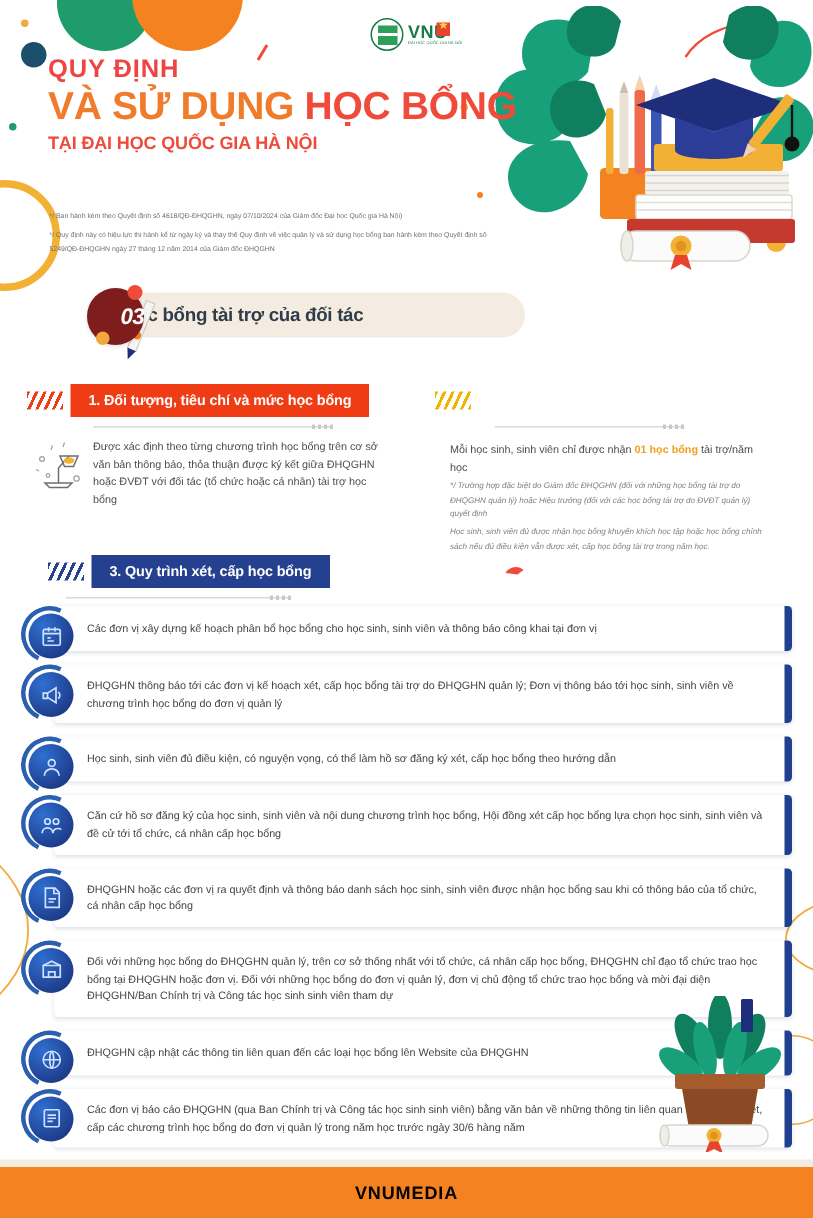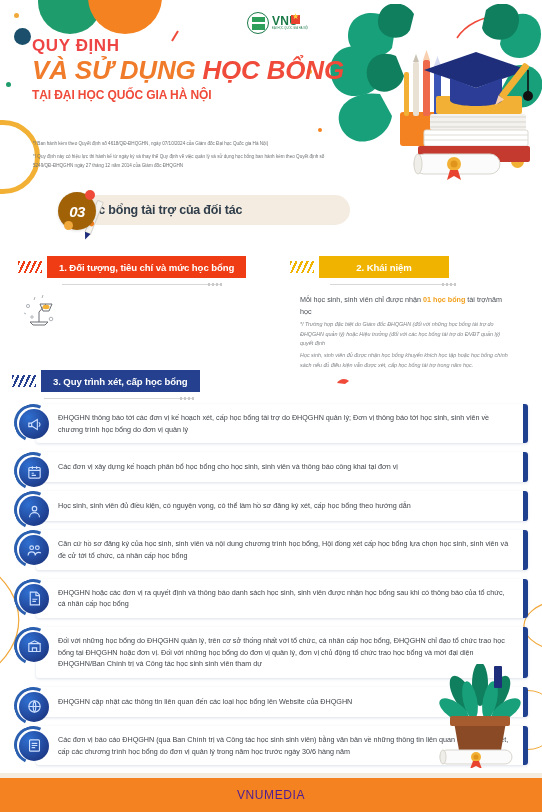--- a/index.html
+++ b/index.html
@@ -24,36 +24,36 @@
   .logo-mark:after { content:""; position:absolute; left:4px; top:9px; width:13px; height:2px; background:#fff; }
   .logo-txt { display:flex; flex-direction:column; justify-content:center; }
   .logo-vnu { font-size: 12px; font-weight: 800; color: #1a7a47; letter-spacing: .3px; line-height: 1; }
   .logo-sub { font-size: 2.6px; color: #1a7a47; line-height: 1.5; letter-spacing: .1px; white-space: nowrap; }
   .logo-star { position:absolute; left:44px; top:5px; width:9px; height:9px; background:#e8432f; }
   .logo-star:after{ content:"★"; position:absolute; left:1px; top:-2px; font-size:8px; color:#ffd23f; line-height:1; }
 
   .title-block { position: absolute; left: 32px; top: 36px; width: 330px; }
   .t-quy { font-size: 17px; font-weight: 800; color: #ef4444; letter-spacing: .6px; line-height: 1.15; }
   .t-l2 { font-size: 26px; font-weight: 800; color: #1f9c6b; letter-spacing: -.2px; line-height: 1.12; margin-top: 1px; }
-  .t-l3 { font-size: 26px; font-weight: 800; letter-spacing: -.2px; line-height: 1.12; font-style: italic; }
+  .t-l3 { font-size: 26px; font-weight: 800; letter-spacing: -.2px; line-height: 1.12; }
   .t-l3 .org { color: #f07c2b; }
   .t-l3 .red { color: #ef4a3a; }
   .t-l4 { font-size: 12px; font-weight: 700; color: #ef4a3a; letter-spacing: -.1px; line-height: 1.2; margin-top: 3px; }
 
   .fineprint { position: absolute; left: 33px; top: 140px; width: 310px; }
   .fineprint p { font-size: 4.6px; color: #6e7073; line-height: 1.85; margin-bottom: 5px; }
 
   
   .hero-art { position: absolute; right: -6px; top: 4px; width: 230px; height: 190px; }
 
   
   .pill-row { position: absolute; left: 52px; top: 192px; width: 300px; height: 38px; }
   .pill { position: absolute; left: 30px; top: 3px; width: 268px; height: 30px; background: #f4ece1; border-radius: 16px; display: flex; align-items: center; }
   .pill-label { font-size: 12.5px; font-weight: 700; color: #2f3d4a; letter-spacing: -.2px; }
-  .badge03 { position: absolute; left: 6px; top: 0px; width: 38px; height: 38px; border-radius: 50%; background: #a16207; display: flex; align-items: center; justify-content: center; box-shadow: 0 1px 3px rgba(0,0,0,.12); }
+  .badge03 { position: absolute; left: 6px; top: 0px; width: 38px; height: 38px; border-radius: 50%; background: #7f1d1d; display: flex; align-items: center; justify-content: flex-end; box-shadow: 0 1px 3px rgba(0,0,0,.12); }
   .badge03 span { font-size: 15px; font-weight: 800; color: #fff; font-style: italic; letter-spacing: -.5px; }
   .badge-dot-r { position: absolute; left: 33px; top: -2px; width: 10px; height: 10px; border-radius: 50%; background: #ef4a3a; }
   .badge-dot-y { position: absolute; left: 12px; top: 29px; width: 9px; height: 9px; border-radius: 50%; background: #f2a93b; }
   .pencil { position: absolute; left: 36px; top: 6px; width: 10px; height: 44px; transform: rotate(22deg); }
 
   
   .hdr { position: absolute; height: 18px; display: flex; align-items: center; }
   .hatch { width: 24px; height: 12px; margin-right: 5px;
     background: repeating-linear-gradient(115deg, currentColor 0 2px, transparent 2px 5px); }
   .hdr-bar { height: 22px; display: flex; align-items: center; justify-content: center; padding: 0 12px; }
@@ -76,21 +76,21 @@
   .pico .inner { position: absolute; left: 5px; top: 5px; width: 30px; height: 30px; border-radius: 50%;
     background: radial-gradient(circle at 32% 28%, #2f6fd0 0%, #1f3f8f 70%, #17306e 100%); display: flex; align-items: center; justify-content: center; }
   .pico .inner svg { width: 17px; height: 17px; }
   .pbody { margin-left: 22px; flex: 1; background: #fff; border-radius: 3px; padding: 8px 14px 8px 22px;
     box-shadow: 0 1px 3px rgba(40,60,110,.16); position: relative; min-height: 30px; display: flex; align-items: center; }
   .pbody:after { content:""; position: absolute; right: 0; top: 0; bottom: 0; width: 5px; background: #1f3f8f; border-radius: 0 3px 3px 0; }
   .pbody p { font-size: 7.2px; color: #40454b; line-height: 1.62; }
 
   
   .footer { position: absolute; left: 0; bottom: 0; width: 542px; height: 34px; background: #f58220; display: flex; align-items: center; justify-content: center; }
-  .footer span { font-size: 12px; font-weight: 400; color: #4c1d95; letter-spacing: .6px; }
+  .footer span { font-size: 12px; font-weight: 700; color: #000000; letter-spacing: .6px; }
   .foot-strip { position: absolute; left: 0; bottom: 34px; width: 542px; height: 5px; background: #f4ece1; }
 
   .plant { position: absolute; right: 14px; bottom: 44px; width: 96px; height: 104px; }
 </style>
 </head>
 <body>
 
 <div class="page">
 
   <div class="deco circ" style="left:38px;top:-30px;width:64px;height:64px;background:#1f9c6b;"></div>
@@ -245,78 +245,76 @@
       <path d="M17 30 L17 20" stroke="#6b6f74" stroke-width="1" fill="none"></path>
       <path d="M17 20 L24 12" stroke="#6b6f74" stroke-width="1" fill="none"></path>
       <path d="M18 12 L30 12 L27 19 L21 19 Z" fill="none" stroke="#6b6f74" stroke-width="1"></path>
       <ellipse cx="24" cy="15" rx="3.5" ry="2.2" fill="#f2b134"></ellipse>
       <circle cx="6" cy="14" r="1.6" fill="none" stroke="#9aa0a6" stroke-width=".8"></circle>
       <circle cx="10" cy="25" r="1.2" fill="none" stroke="#9aa0a6" stroke-width=".8"></circle>
       <circle cx="29" cy="27" r="1.8" fill="none" stroke="#9aa0a6" stroke-width=".8"></circle>
       <path d="M12 8 L13 5 M20 6 L21 3 M4 22 L2 21" stroke="#9aa0a6" stroke-width=".8" fill="none"></path>
     </svg>
   </div>
+  <div class="col-txt" style="left:62px;top:292px;width:200px;">Được xác định theo từng chương trình học bổng trên cơ sở văn bản thông báo, thỏa thuận được ký kết giữa ĐHQGHN hoặc ĐVĐT với đối tác (tổ chức hoặc cá nhân) tài trợ học bổng</div>
 
   <div class="hdr" style="left:290px;top:258px;color:#f0b400;">
     <div class="hatch"></div>
-    <div class="hdr-bar" style="background:#f0b400;width:130px;">
-      <span>2. Khái niệm</span>
-    </div>
   </div>
   <div class="hdr-rule" style="left:330px;top:284px;width:126px;"></div>
 
   <div class="col-txt" style="left:300px;top:294px;width:210px;">
     <span>Mỗi học sinh, sinh viên chỉ được nhận </span><span class="hl-orange">01 học bổng</span><span> tài trợ/năm học</span>
   </div>
   <div class="note" style="position:absolute;left:300px;top:320px;width:208px;">*/ Trường hợp đặc biệt do Giám đốc ĐHQGHN (đối với những học bổng tài trợ do ĐHQGHN quản lý) hoặc Hiệu trưởng (đối với các học bổng tài trợ do ĐVĐT quản lý) quyết định</div>
   <div class="note" style="position:absolute;left:300px;top:351px;width:208px;">Học sinh, sinh viên đủ được nhận học bổng khuyến khích học tập hoặc học bổng chính sách nếu đủ điều kiện vẫn được xét, cấp học bổng tài trợ trong năm học.</div>
   <div class="deco" style="left:336px;top:371px;width:14px;height:8px;">
     <svg viewBox="0 0 14 8" width="14" height="8">
         <path d="M1 6 C4 1 10 1 13 4 L9 7 Z" fill="#ef4a3a"></path>
       </svg>
   </div>
 
-  <div class="hdr" style="left:12px;top:372px;color:#24408e;">
+  <div class="hdr" style="left:32px;top:372px;color:#24408e;">
     <div class="hatch"></div>
     <div class="hdr-bar" style="background:#24408e;">
       <span>3. Quy trình xét, cấp học bổng</span>
     </div>
   </div>
   <div class="hdr-rule" style="left:44px;top:398px;width:150px;"></div>
 
   <div class="proc">
 
     <div class="prow">
       <div class="pico">
         <div class="outer"></div>
         <div class="inner">
           <svg viewBox="0 0 24 24" fill="none" stroke="#cfe0ff" stroke-width="1.6">
+              <rect x="4" y="5" width="16" height="15" rx="1.5"></rect>
+              <path d="M4 9h16M9 3v4M15 3v4M8 13h3M8 16h6"></path>
+            </svg>
+        </div>
+      </div>
+      <div class="pbody">
+        <p>Các đơn vị xây dựng kế hoạch phân bổ học bổng cho học sinh, sinh viên và thông báo công khai tại đơn vị</p>
+      </div>
+    </div>
+
+    <div class="prow">
+      <div class="pico">
+        <div class="outer"></div>
+        <div class="inner">
+          <svg viewBox="0 0 24 24" fill="none" stroke="#cfe0ff" stroke-width="1.6">
               <path d="M4 10h4v5H4z"></path>
               <path d="M8 10l8-5v14l-8-5"></path>
               <path d="M18 9a3.5 3.5 0 010 6"></path>
             </svg>
         </div>
       </div>
       <div class="pbody">
         <p>ĐHQGHN thông báo tới các đơn vị kế hoạch xét, cấp học bổng tài trợ do ĐHQGHN quản lý; Đơn vị thông báo tới học sinh, sinh viên về chương trình học bổng do đơn vị quản lý</p>
-      </div>
-    </div>
-
-    <div class="prow">
-      <div class="pico">
-        <div class="outer"></div>
-        <div class="inner">
-          <svg viewBox="0 0 24 24" fill="none" stroke="#cfe0ff" stroke-width="1.6">
-              <rect x="4" y="5" width="16" height="15" rx="1.5"></rect>
-              <path d="M4 9h16M9 3v4M15 3v4M8 13h3M8 16h6"></path>
-            </svg>
-        </div>
-      </div>
-      <div class="pbody">
-        <p>Các đơn vị xây dựng kế hoạch phân bổ học bổng cho học sinh, sinh viên và thông báo công khai tại đơn vị</p>
       </div>
     </div>
 
     <div class="prow">
       <div class="pico">
         <div class="outer"></div>
         <div class="inner">
           <svg viewBox="0 0 24 24" fill="none" stroke="#cfe0ff" stroke-width="1.6">
               <circle cx="12" cy="8" r="3.2"></circle>
               <path d="M5 20c0-4 3.2-6.4 7-6.4s7 2.4 7 6.4"></path>

